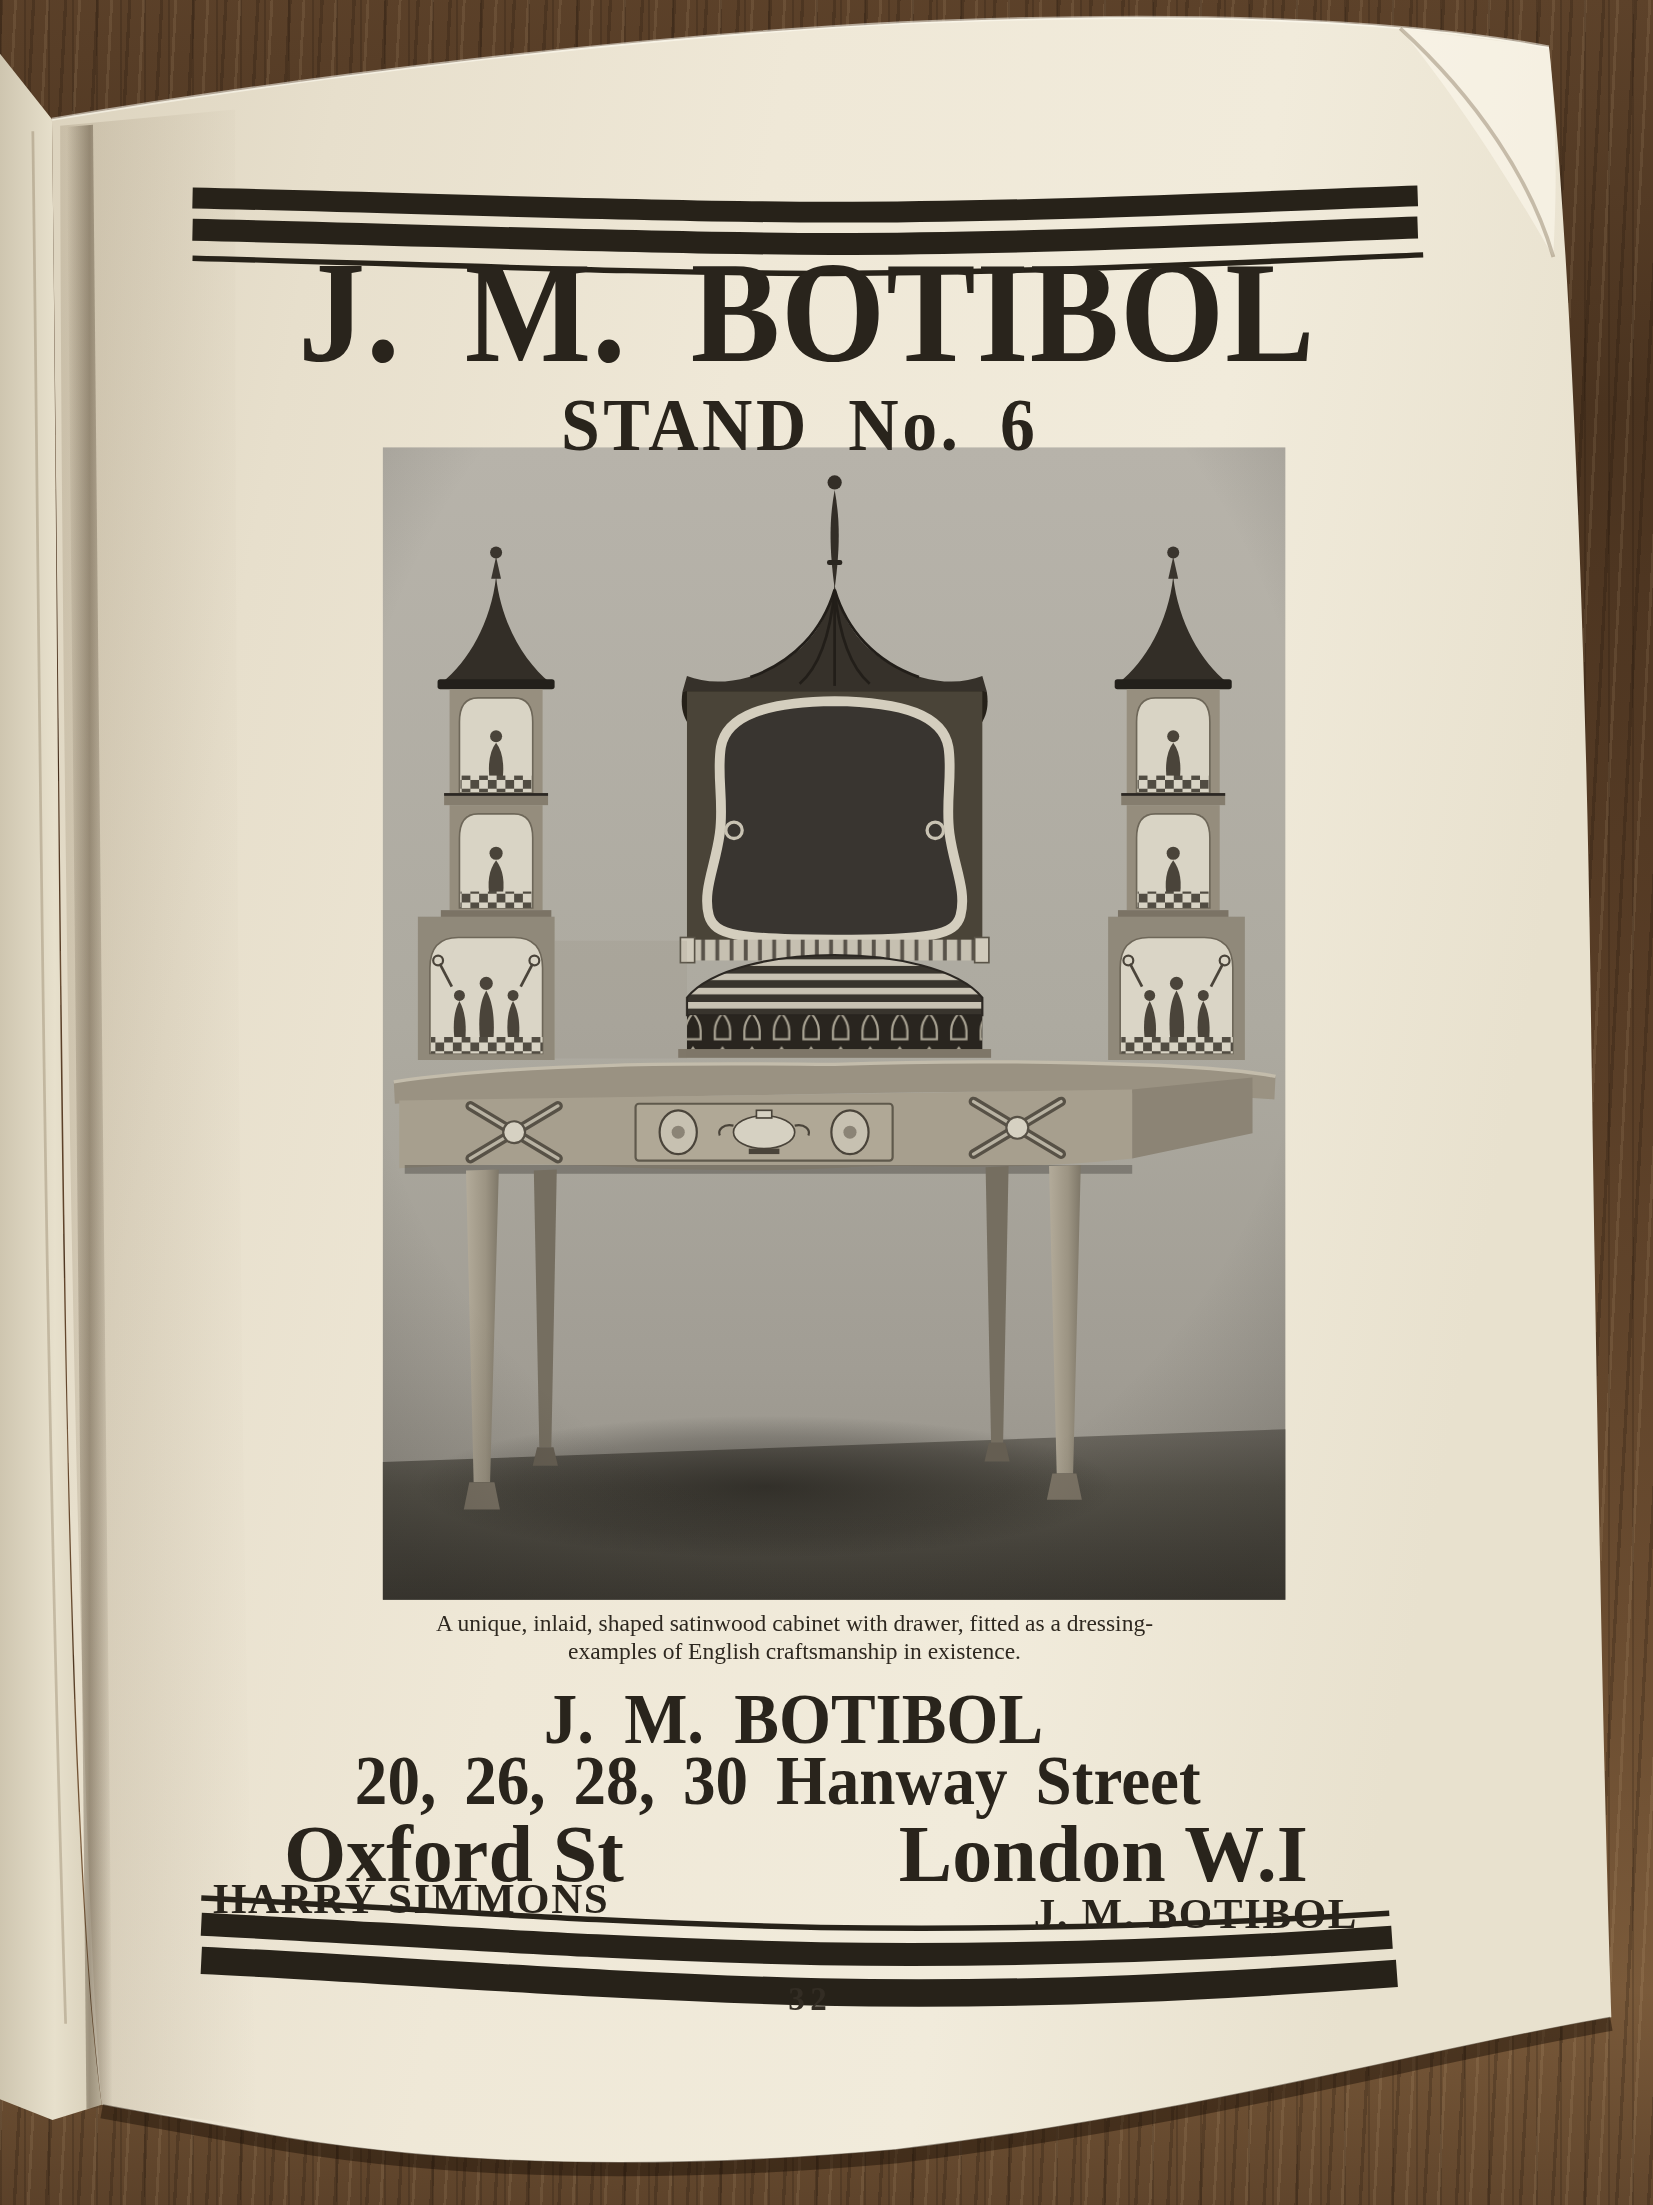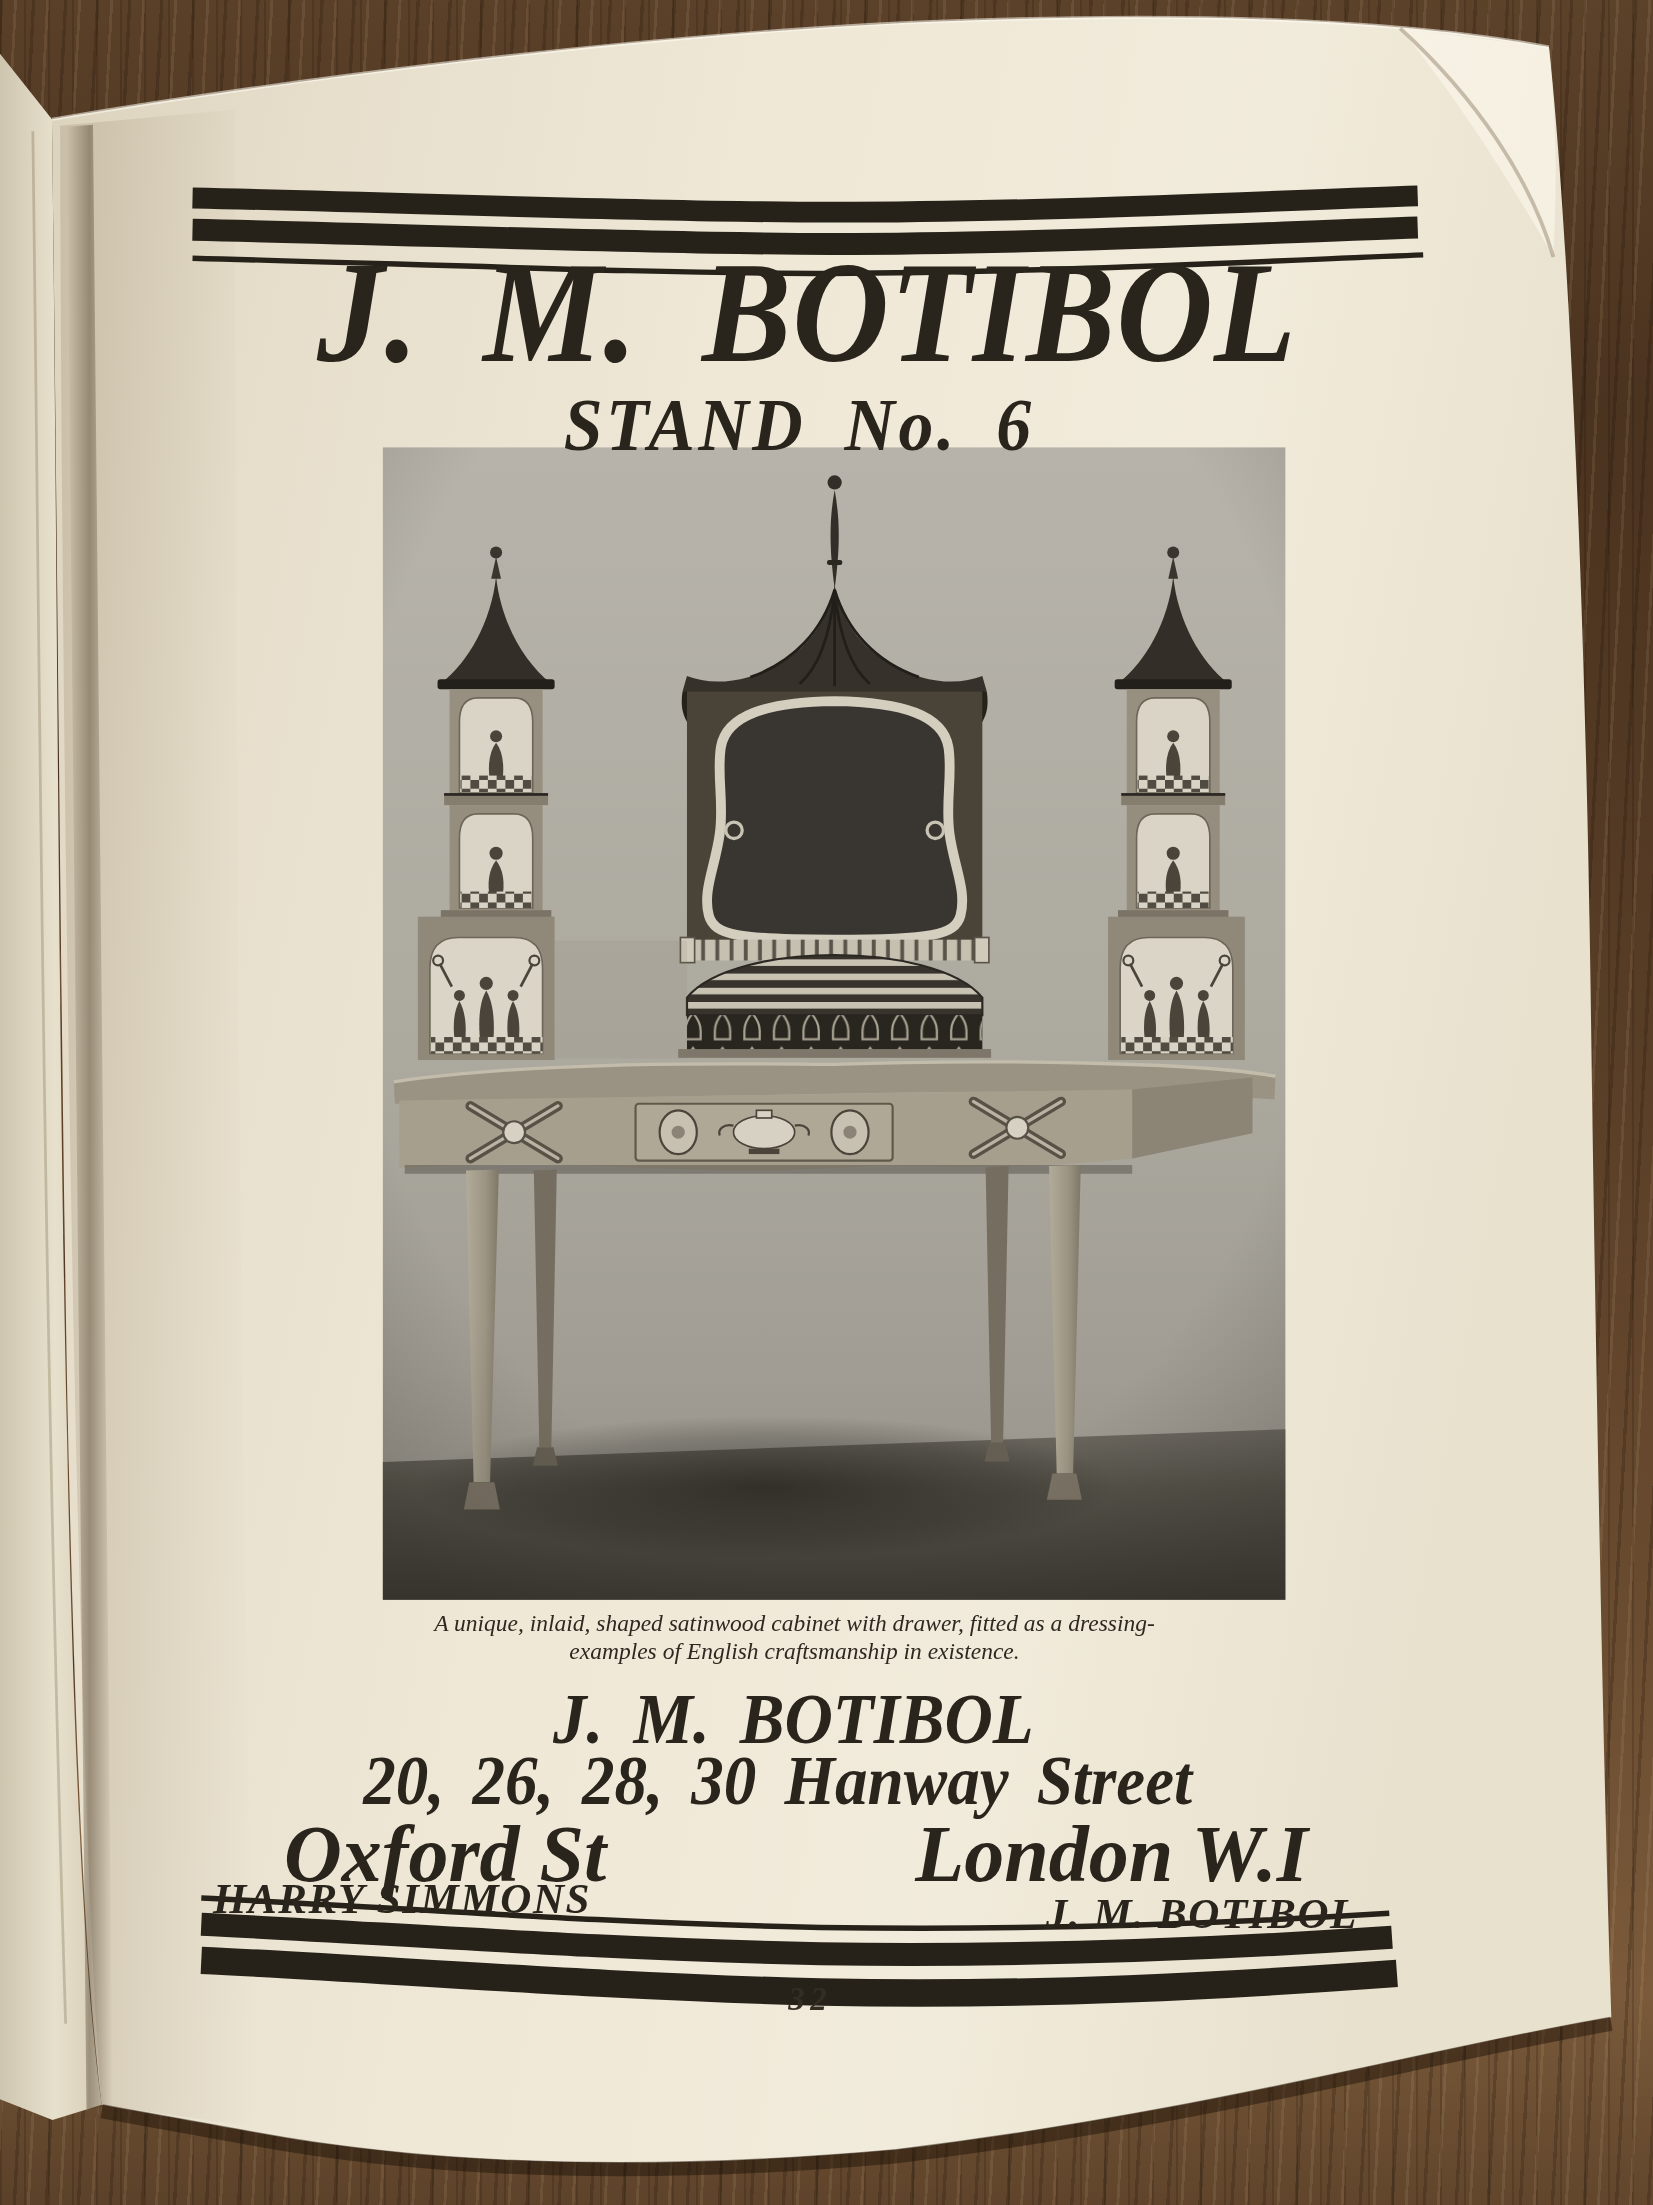--- a/index.html
+++ b/index.html
@@ -3,21 +3,20 @@
 <meta charset="utf-8">
 <style>
   html,body{margin:0;padding:0;background:#2e2115;}
   .scene{
     position:relative;width:1654px;height:2205px;overflow:hidden;
     font-family:"Liberation Serif", serif;
     background:
       repeating-linear-gradient(93deg, rgba(25,14,6,.22) 0 3.3px, rgba(0,0,0,0) 3.3px 14.2px, rgba(255,225,180,.09) 14.2px 17px, rgba(0,0,0,0) 17px 32px),
       repeating-linear-gradient(90deg, rgba(15,8,3,.16) 0 1.6px, rgba(0,0,0,0) 1.6px 24px),
       linear-gradient(182deg,#5d422a 0%,#4a331f 18%,#583d26 45%,#6a4c30 72%,#7a5a3a 88%,#5b4129 100%);
-    font-style: italic;
   }
   svg.backdrop{position:absolute;inset:0;z-index:1;}
   .content{position:absolute;left:191px;top:0;width:1231px;z-index:2;color:#29241c;}
   .content > div{position:absolute;width:100%;}
   .fatface{font-weight:bold;white-space:nowrap;}
   .c{text-align:center;}
   .squeeze{display:inline-block;transform:scaleX(.93);transform-origin:50% 50%;}
   .title-line{top:241px;font-size:144px;line-height:1;letter-spacing:1.1px;word-spacing:.22em;}
   .stand-line{top:374px;font-size:75px;line-height:1;letter-spacing:3.8px;word-spacing:.25em;padding-right:14.2px;box-sizing:border-box;margin-top:13px;}
   .caption{top:1609px;font-size:23.5px;line-height:28px;color:#2e2820;padding-right:24px;box-sizing:border-box;}

